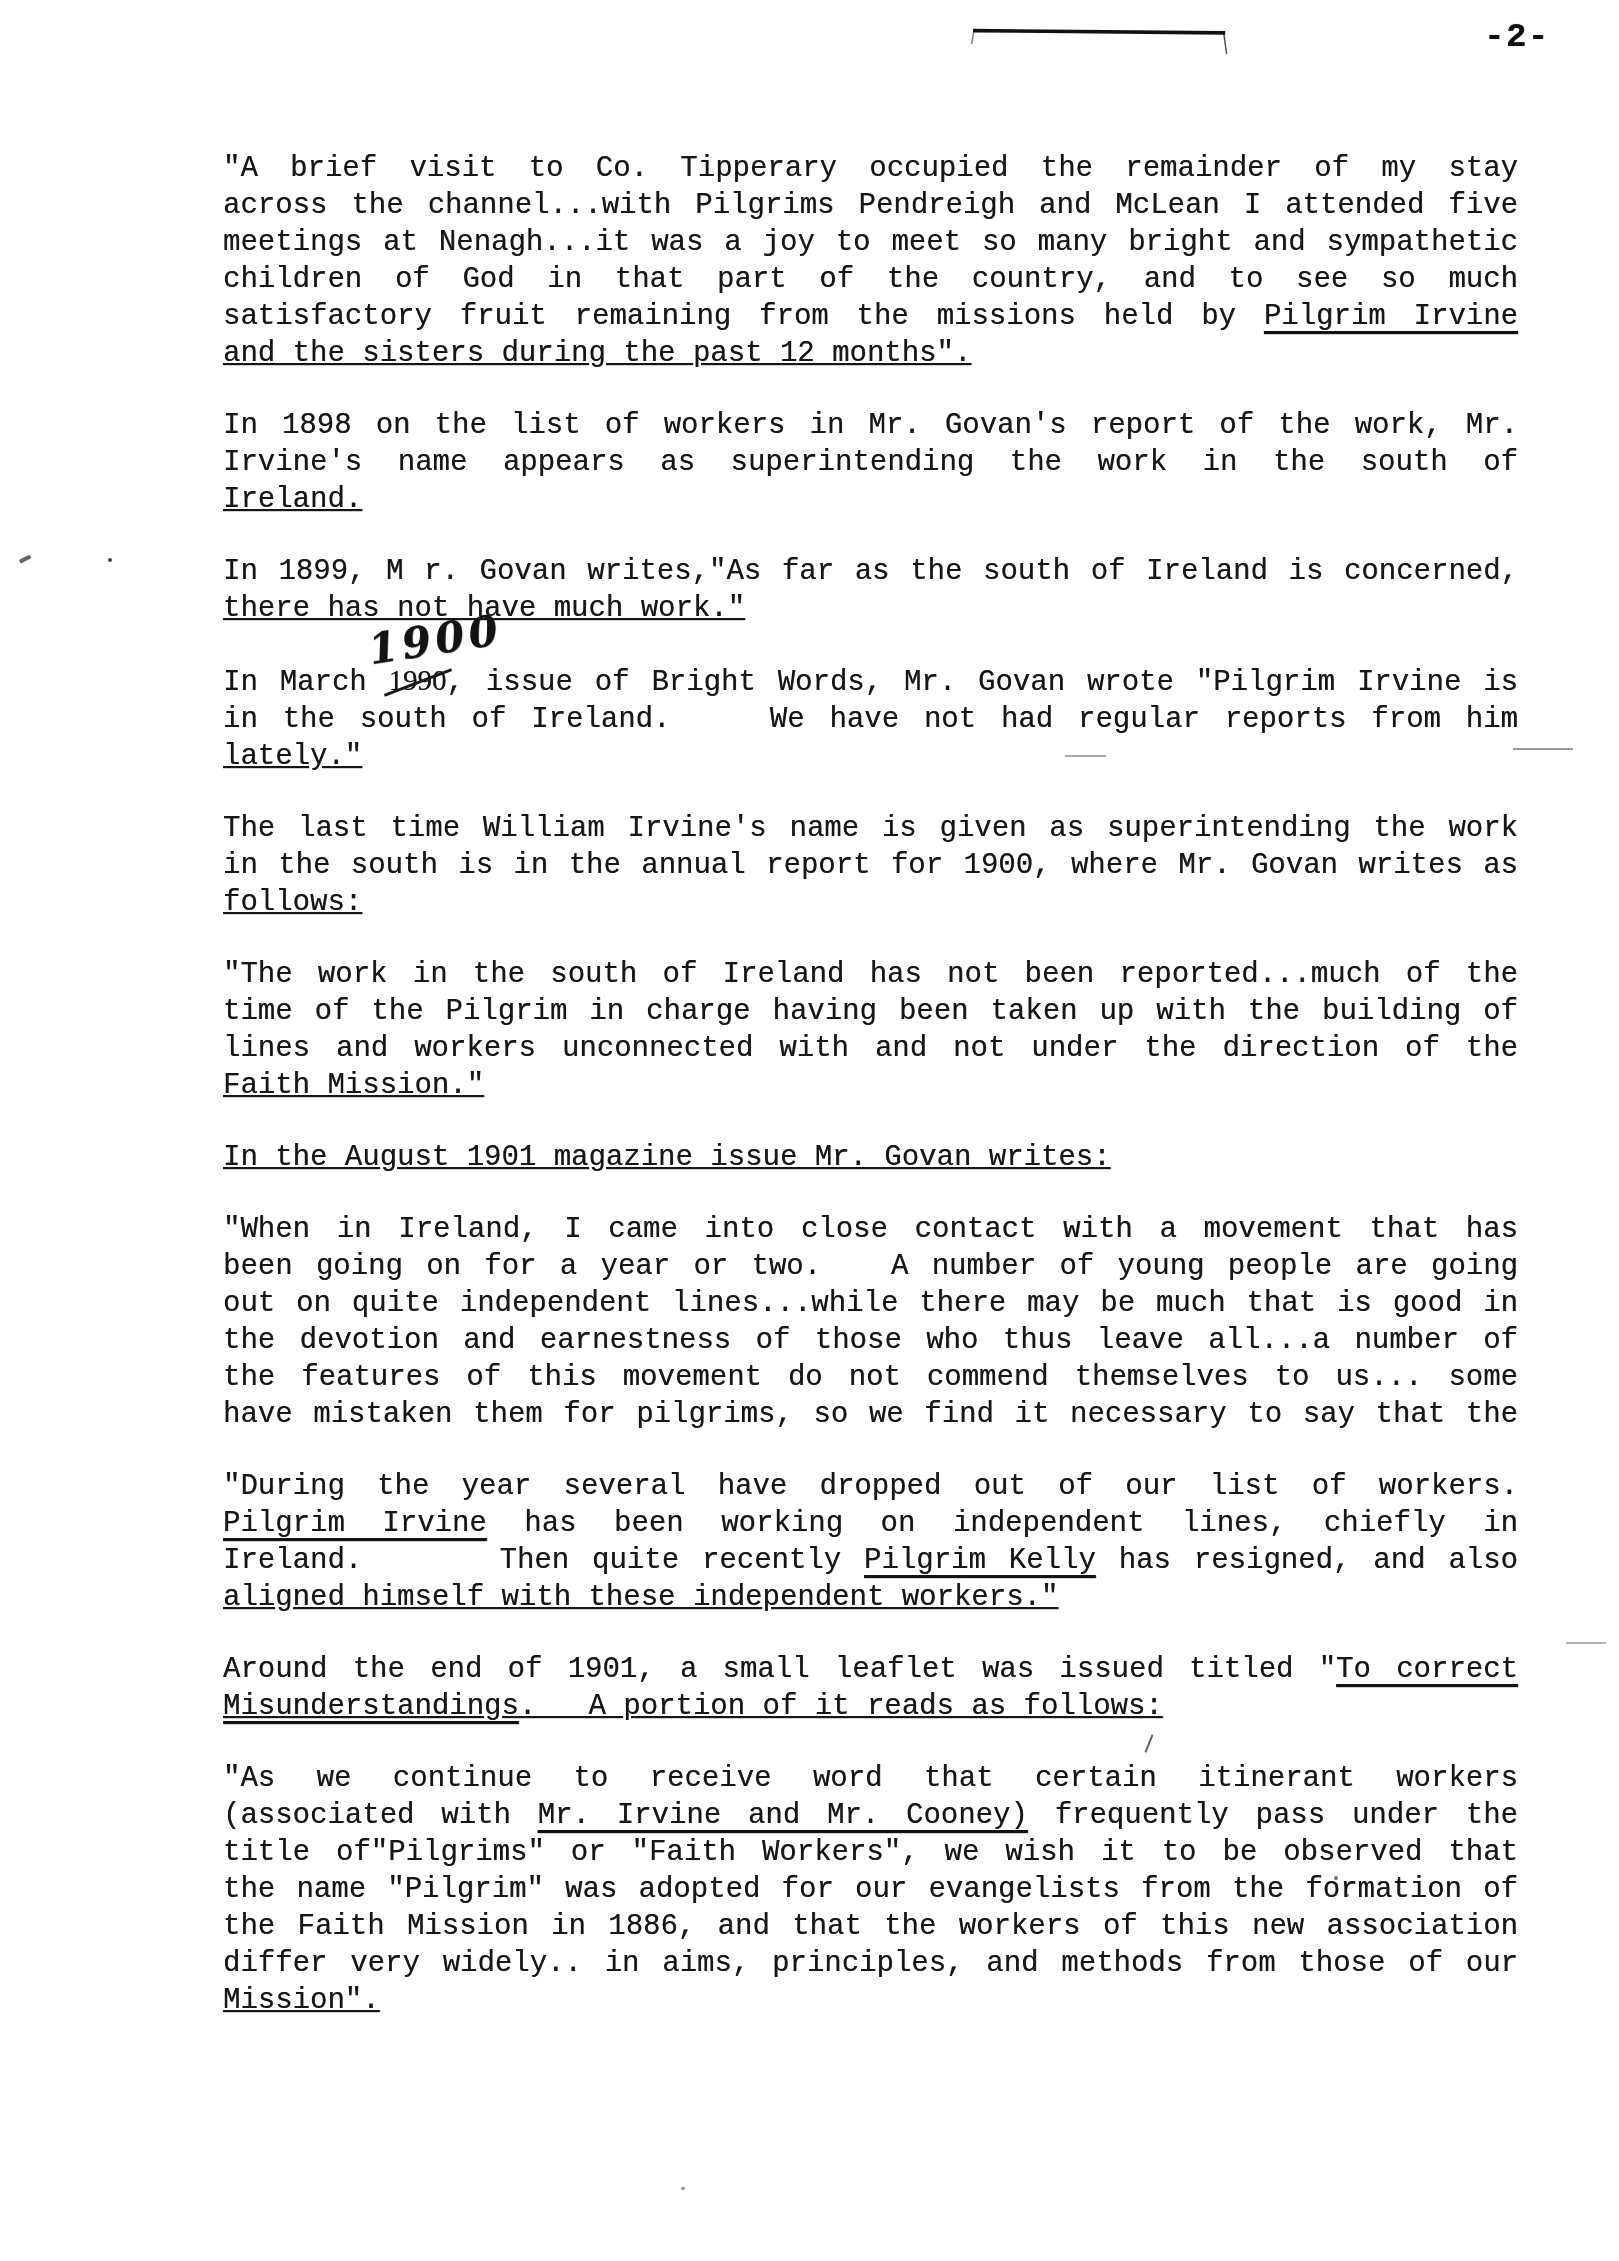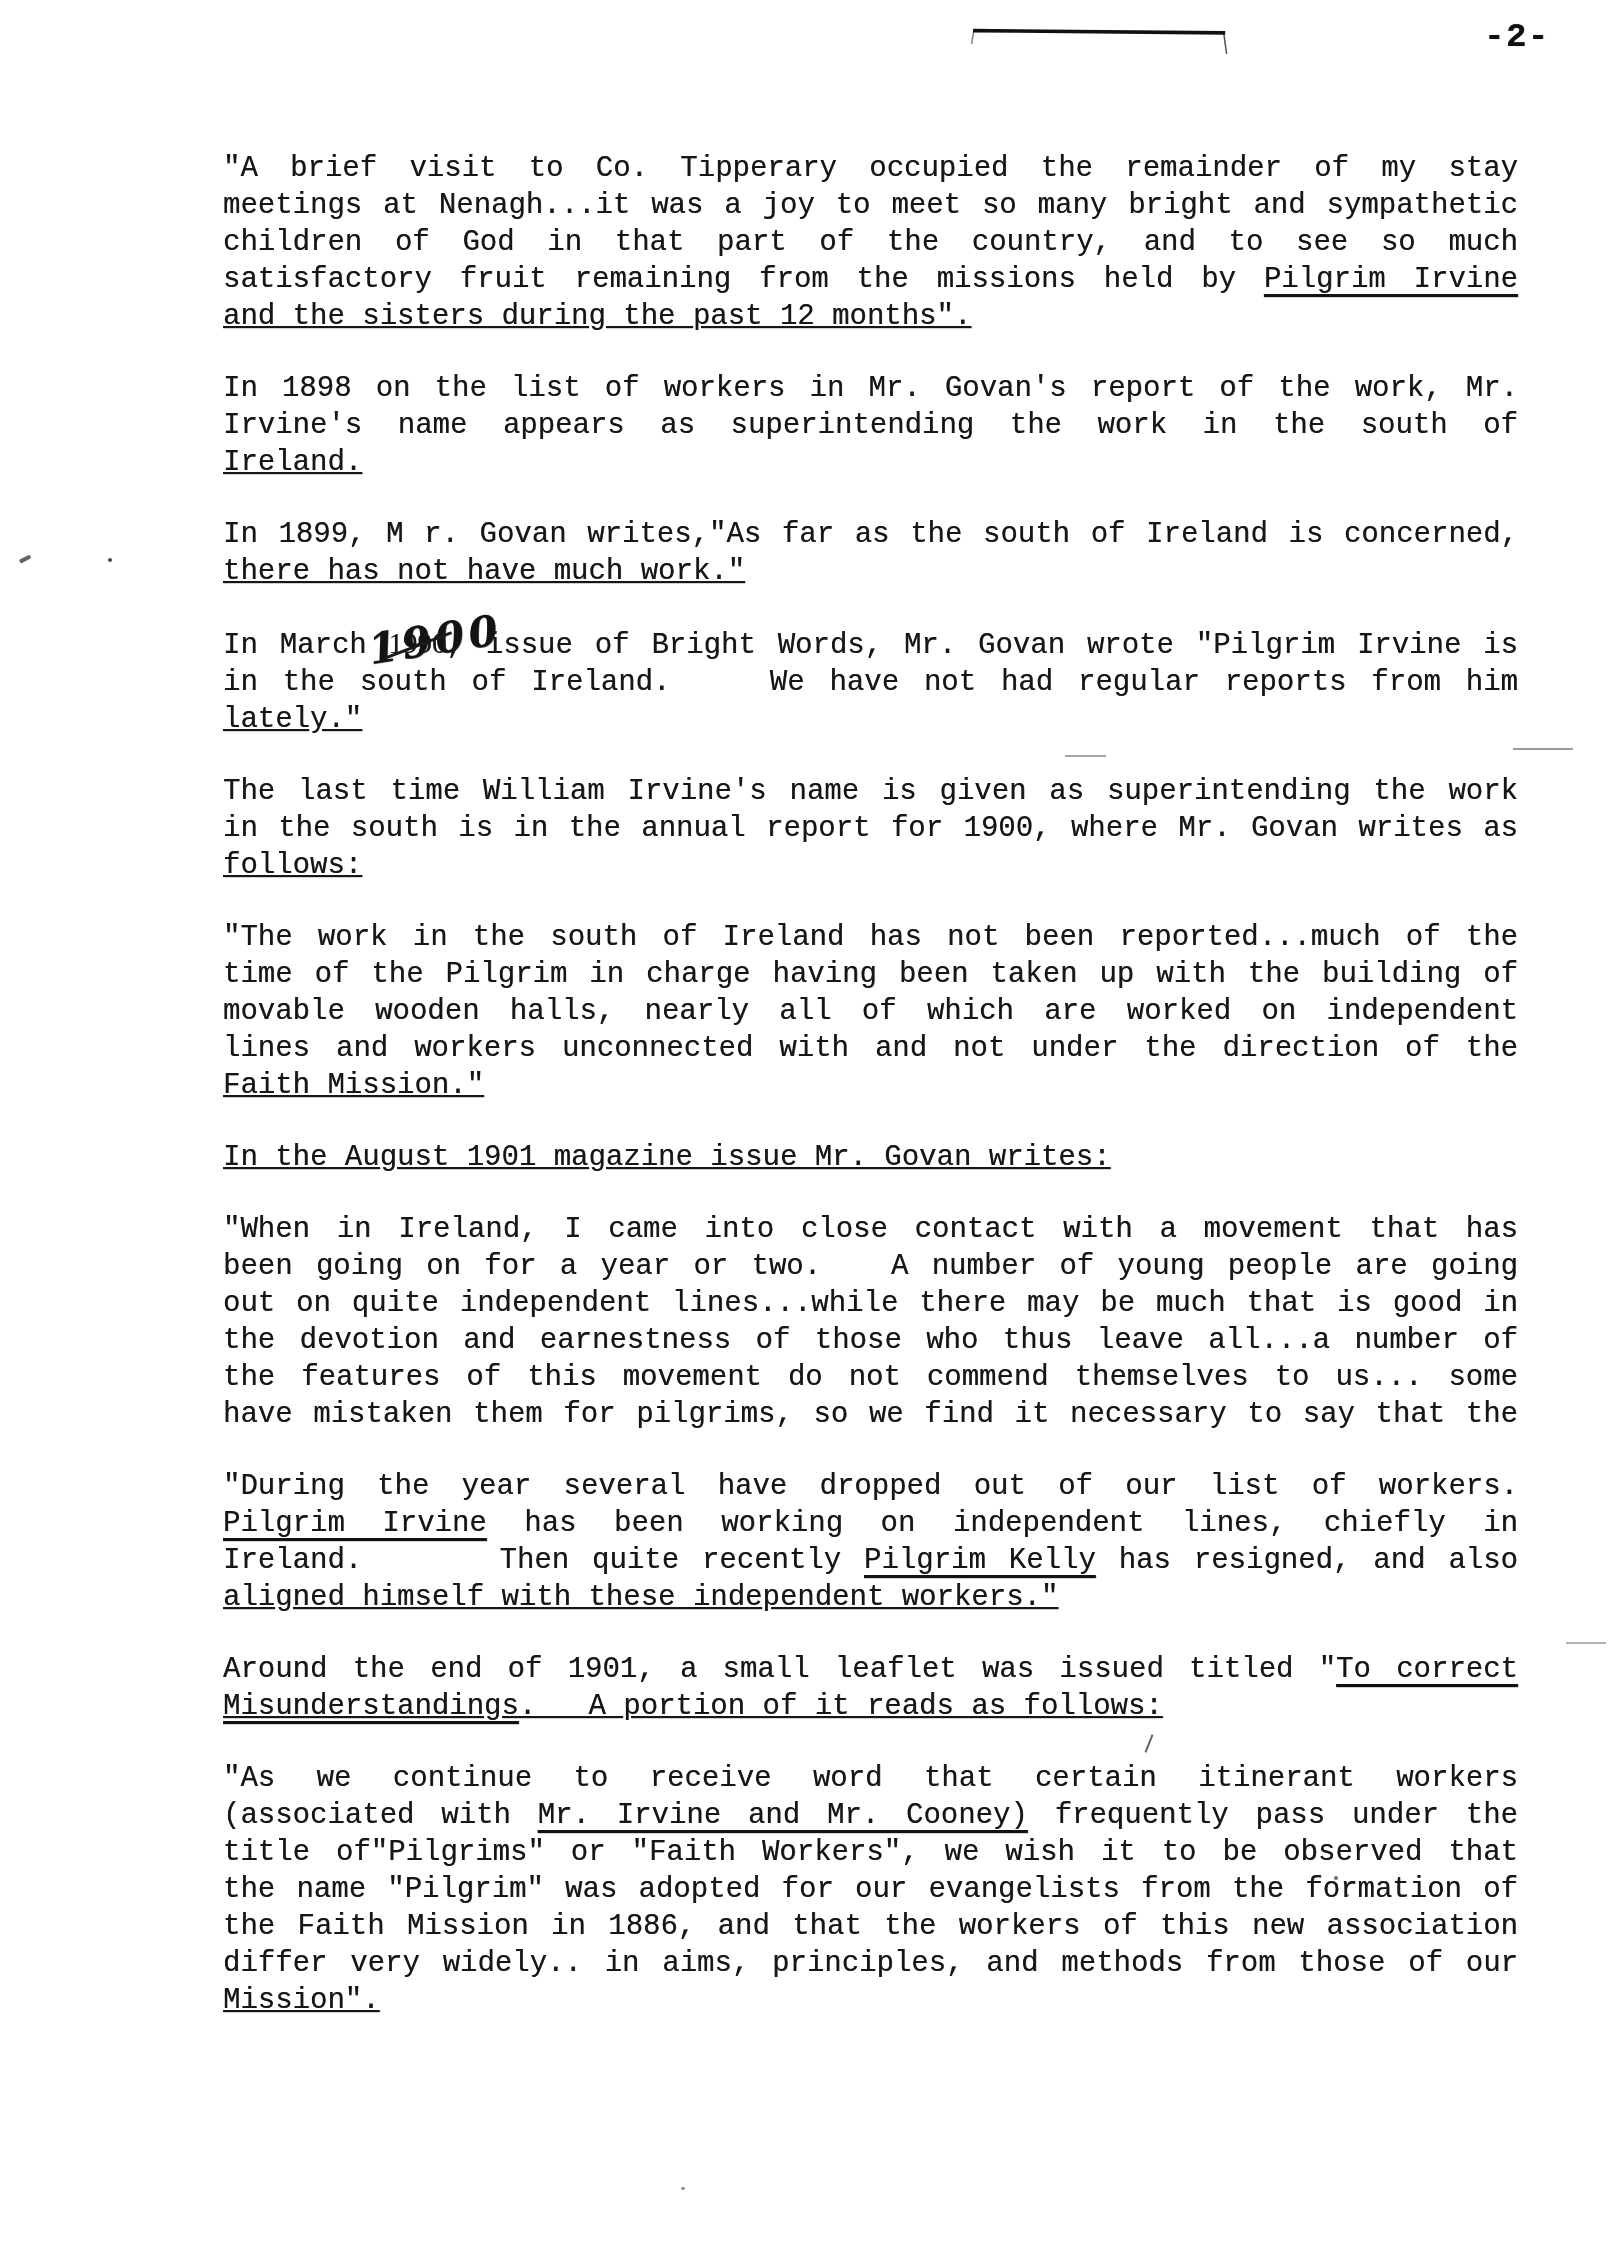--- a/index.html
+++ b/index.html
@@ -80,20 +80,21 @@
     <line x1="7" y1="16" x2="4" y2="34" stroke="#111" stroke-width="2" opacity="0.55"></line>
   </svg>
 
   <div class="page-number">-2-</div>
 
   <div class="handwritten">1900</div>
 
   <div class="doc-body">
       <div class="paragraph">
         <div class="line"><span class="seg">"A brief visit to Co. Tipperary occupied the remainder of my stay</span></div>
+        <div class="line"><span class="seg">across the channel...with Pilgrims Pendreigh and McLean I attended five</span></div>
         <div class="line"><span class="seg">meetings at Nenagh...it was a joy to meet so many bright and sympathetic</span></div>
         <div class="line"><span class="seg">children of God in that part of the country, and to see so much</span></div>
         <div class="line"><span class="seg">satisfactory fruit remaining from the missions held by </span><span class="seg underline">Pilgrim Irvine</span></div>
         <div class="line last"><span class="seg">and the sisters during the past 12 months".</span></div>
       </div>
       <div class="paragraph">
         <div class="line"><span class="seg">In 1898 on the list of workers in Mr. Govan's report of the work, Mr.</span></div>
         <div class="line"><span class="seg">Irvine's name appears as superintending the work in the south of</span></div>
         <div class="line last"><span class="seg">Ireland.</span></div>
       </div>
@@ -107,21 +108,20 @@
         <div class="line last"><span class="seg">lately."</span></div>
       </div>
       <div class="paragraph">
         <div class="line"><span class="seg">The last time William Irvine's name is given as superintending the work</span></div>
         <div class="line"><span class="seg">in the south is in the annual report for 1900, where Mr. Govan writes as</span></div>
         <div class="line last"><span class="seg">follows:</span></div>
       </div>
       <div class="paragraph">
         <div class="line"><span class="seg">"The work in the south of Ireland has not been reported...much of the</span></div>
         <div class="line"><span class="seg">time of the Pilgrim in charge having been taken up with the building of</span></div>
-        <div class="line"><span class="seg">movable wooden halls, nearly all of which are worked on independent</span></div>
         <div class="line"><span class="seg">lines and workers unconnected with and not under the direction of the</span></div>
         <div class="line last"><span class="seg">Faith Mission."</span></div>
       </div>
       <div class="paragraph">
         <div class="line last"><span class="seg">In the August 1901 magazine issue Mr. Govan writes:</span></div>
       </div>
       <div class="paragraph">
         <div class="line"><span class="seg">"When in Ireland, I came into close contact with a movement that has</span></div>
         <div class="line"><span class="seg">been going on for a year or two.&nbsp;&nbsp; A number of young people are going</span></div>
         <div class="line"><span class="seg">out on quite independent lines...while there may be much that is good in</span></div>

